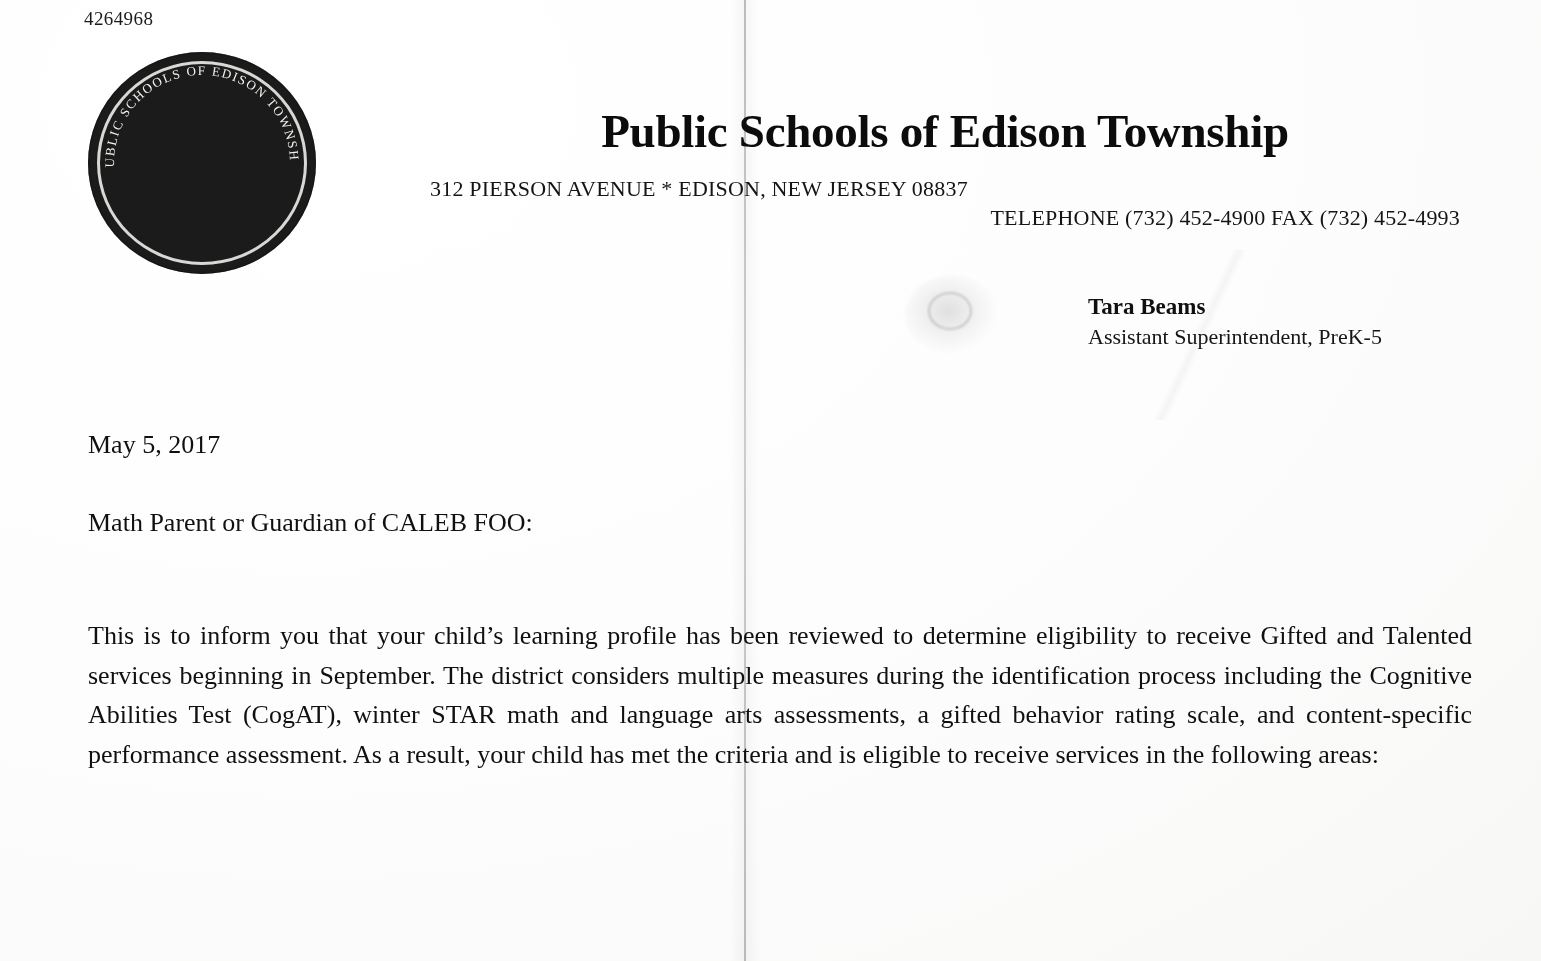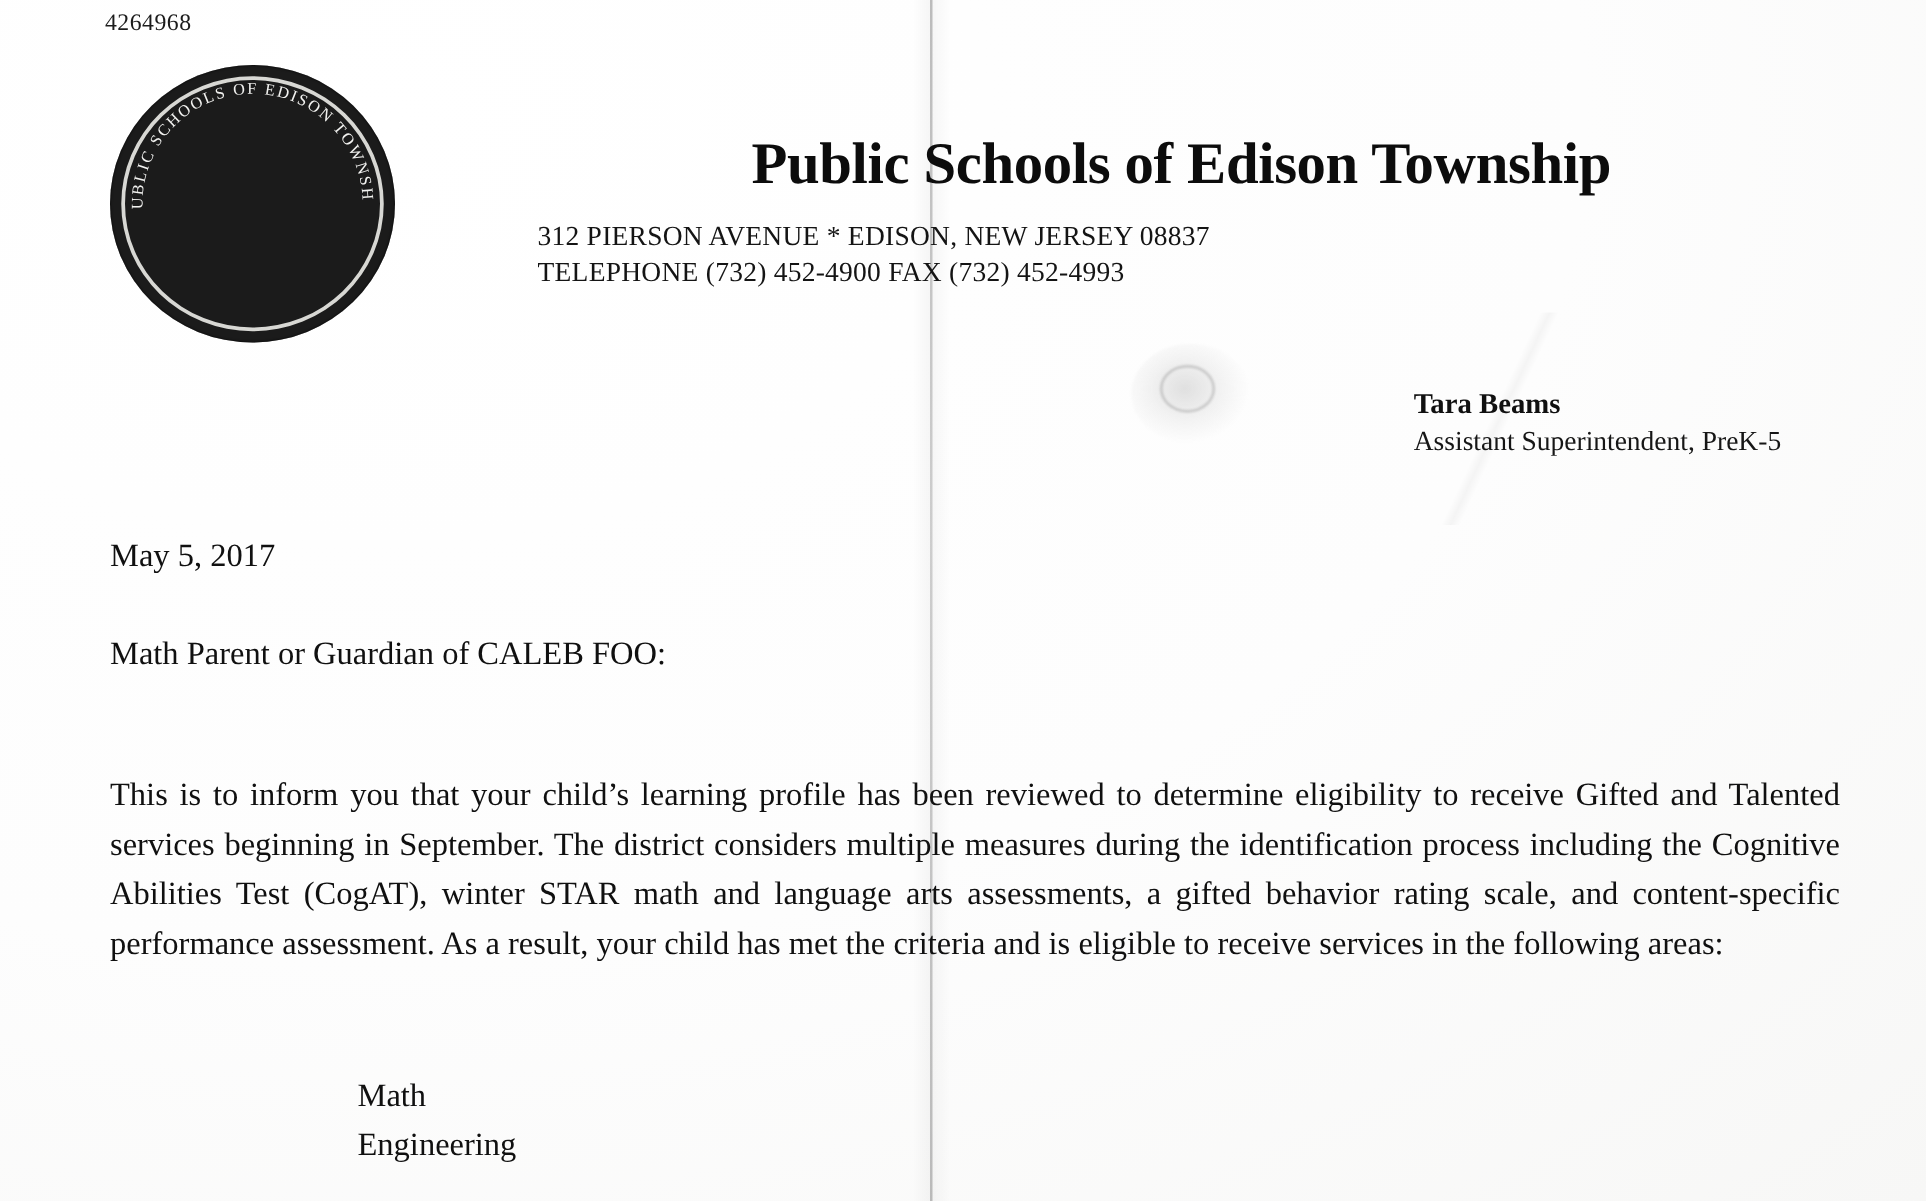--- a/index.html
+++ b/index.html
@@ -151,37 +151,36 @@
     width: 1030px;
     font-size: 22px;
     color: #141414;
     letter-spacing: 0.2px;
   }
   .org-phone {
     position: absolute;
     left: 430px;
     top: 205px;
     width: 1030px;
-    text-align: left;
+    text-align: right;
     font-size: 22px;
     color: #141414;
     letter-spacing: 0.2px;
   }
 
   
   .official-left {
     position: absolute;
     left: 86px;
     top: 302px;
   }
   .official-right {
     position: absolute;
     left: 1088px;
-    top: 308px;
-    margin-left: 43px;
+    top: 292px;
   }
   .official-name {
     font-size: 23px;
     font-weight: bold;
     color: #101010;
     line-height: 1.32;
   }
   .official-role {
     font-size: 22px;
     color: #161616;
@@ -257,18 +256,14 @@
 
   <div class="official-right">
     <div class="official-name">Tara Beams</div>
     <div class="official-role">Assistant Superintendent, PreK-5</div>
   </div>
 
   <div class="letter-date">May 5, 2017</div>
   <div class="letter-salutation">Math Parent or Guardian of CALEB FOO:</div>
   <div class="letter-body">This is to inform you that your child’s learning profile has been reviewed to determine eligibility to receive Gifted and Talented services beginning in September. The district considers multiple measures during the identification process including the Cognitive Abilities Test (CogAT), winter STAR math and language arts assessments, a gifted behavior rating scale, and content-specific performance assessment. As a result, your child has met the criteria and is eligible to receive services in the following areas:</div>
 
-  <div class="areas-list">
-    <span class="area-item">Math</span>
-    <span class="area-item">Engineering</span>
-  </div>
 
 </div>
 
 </body></html>

